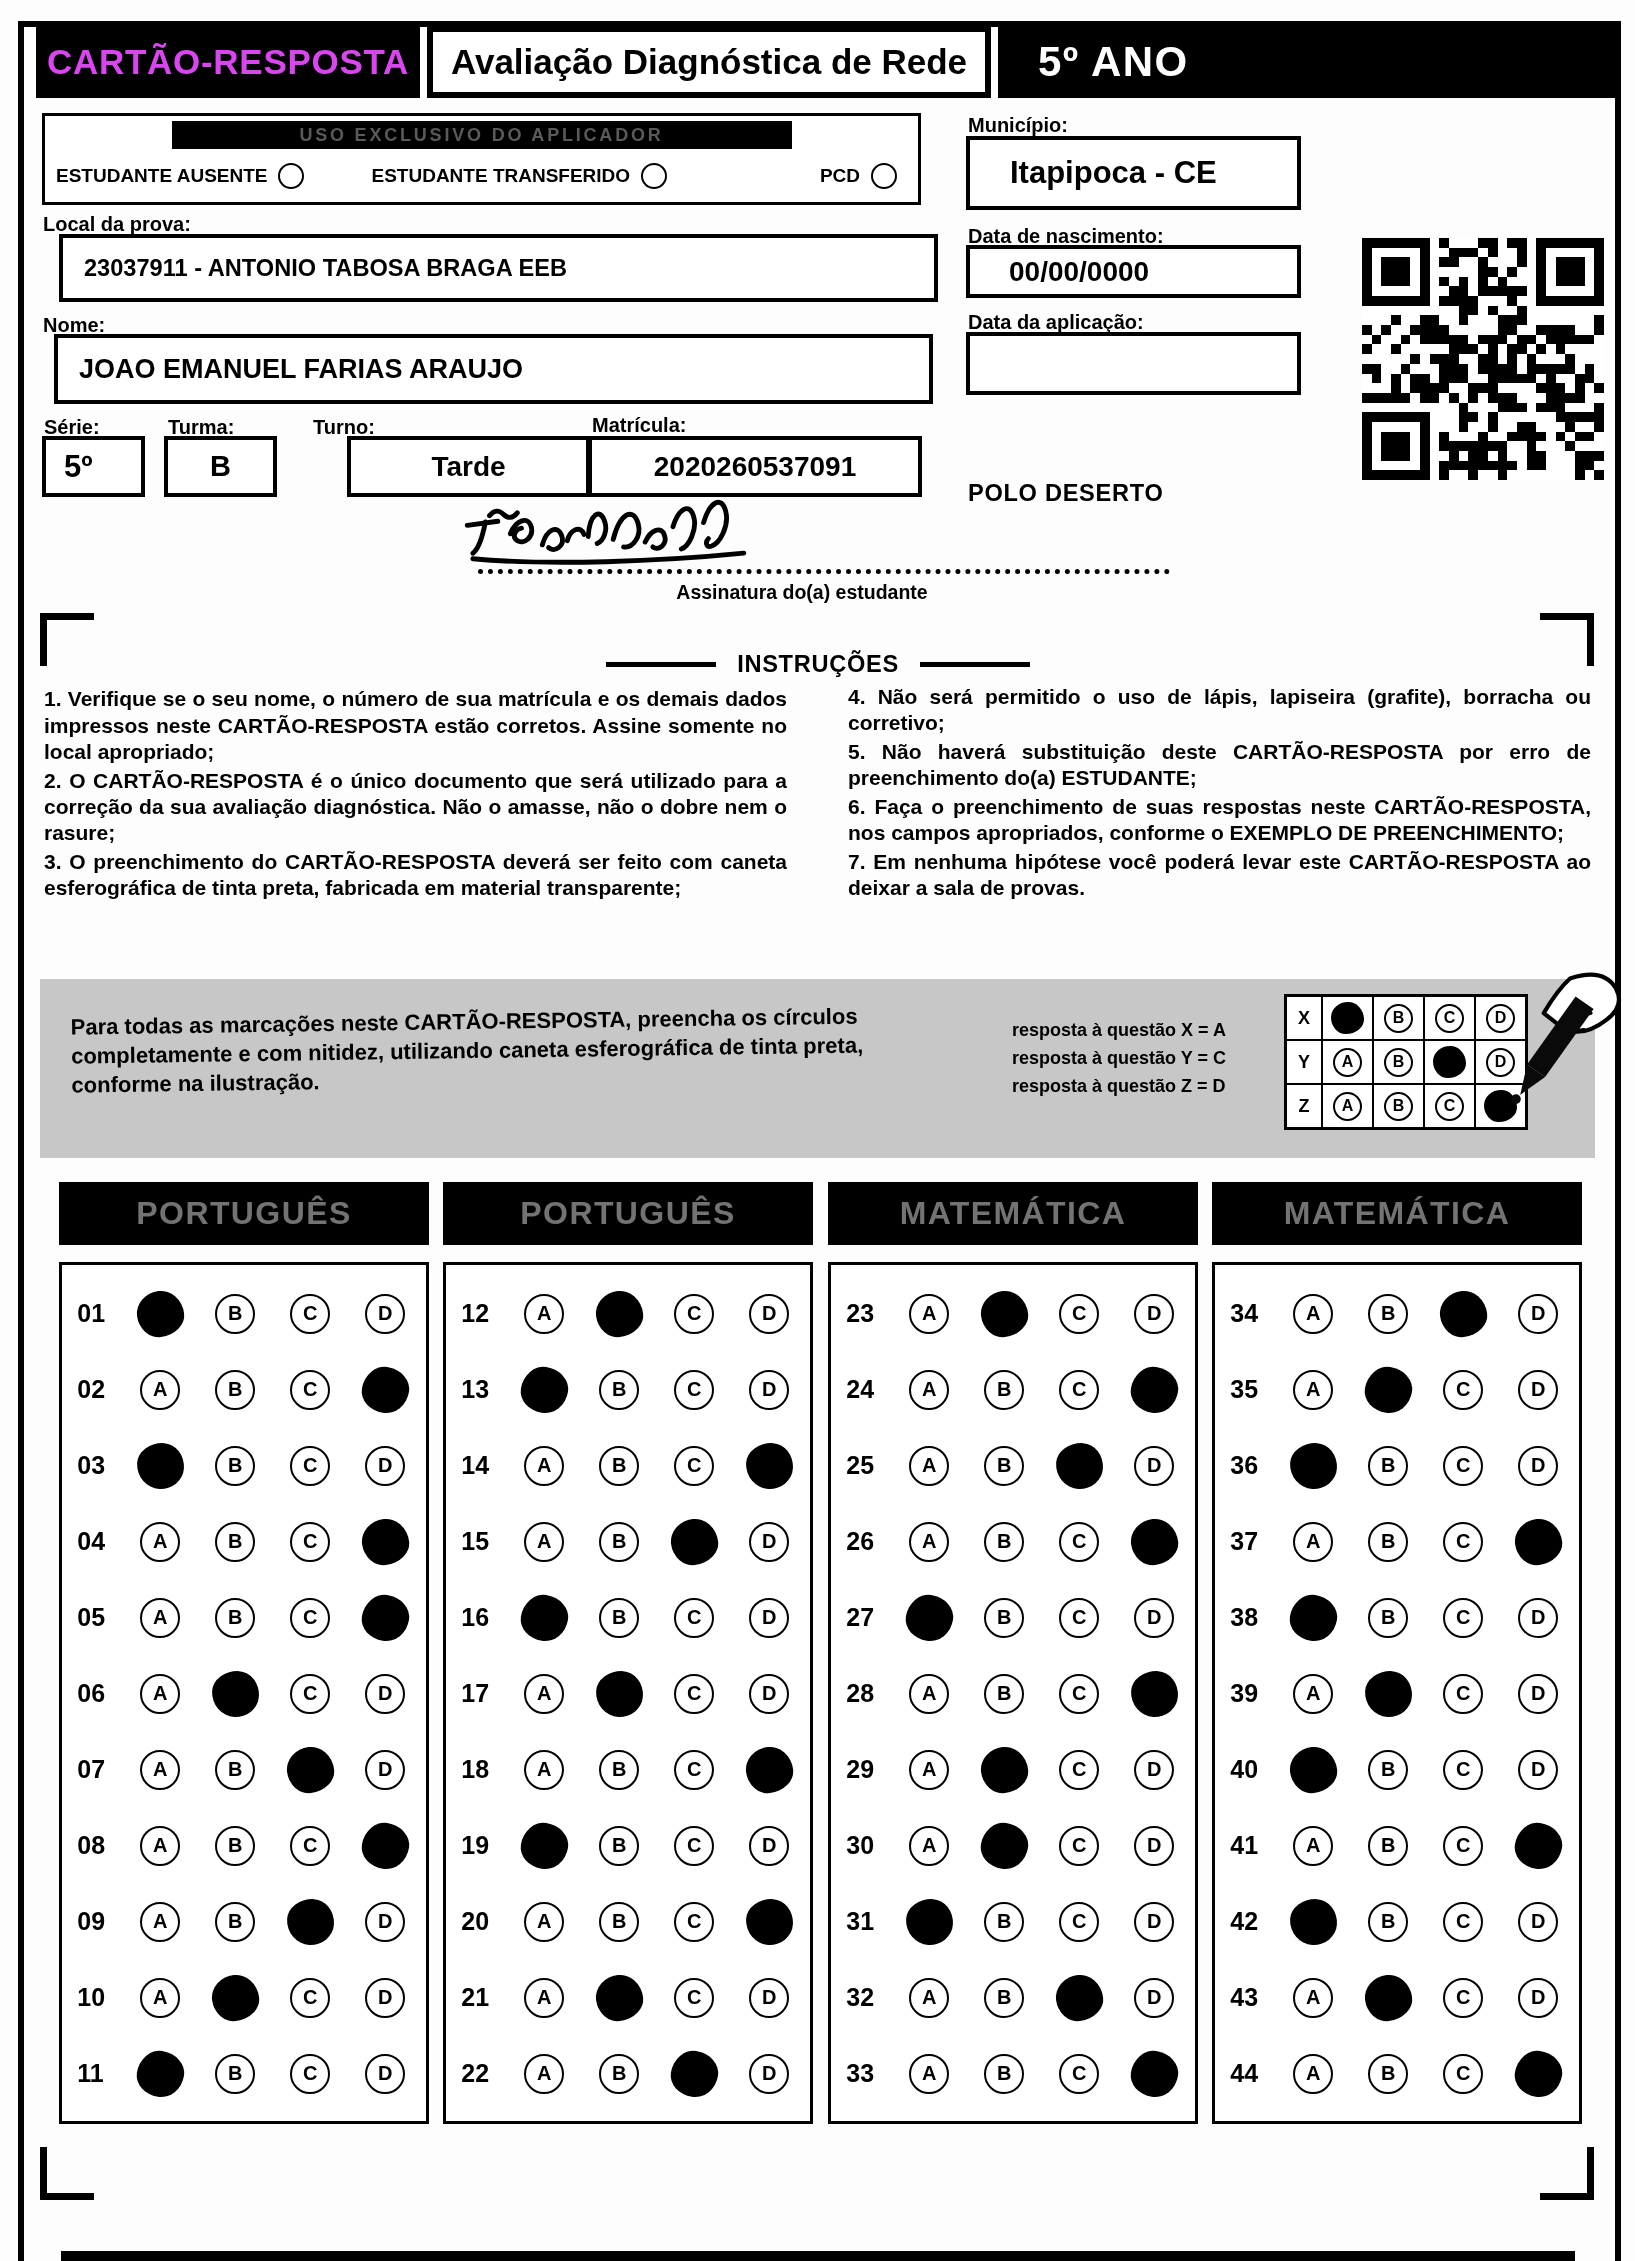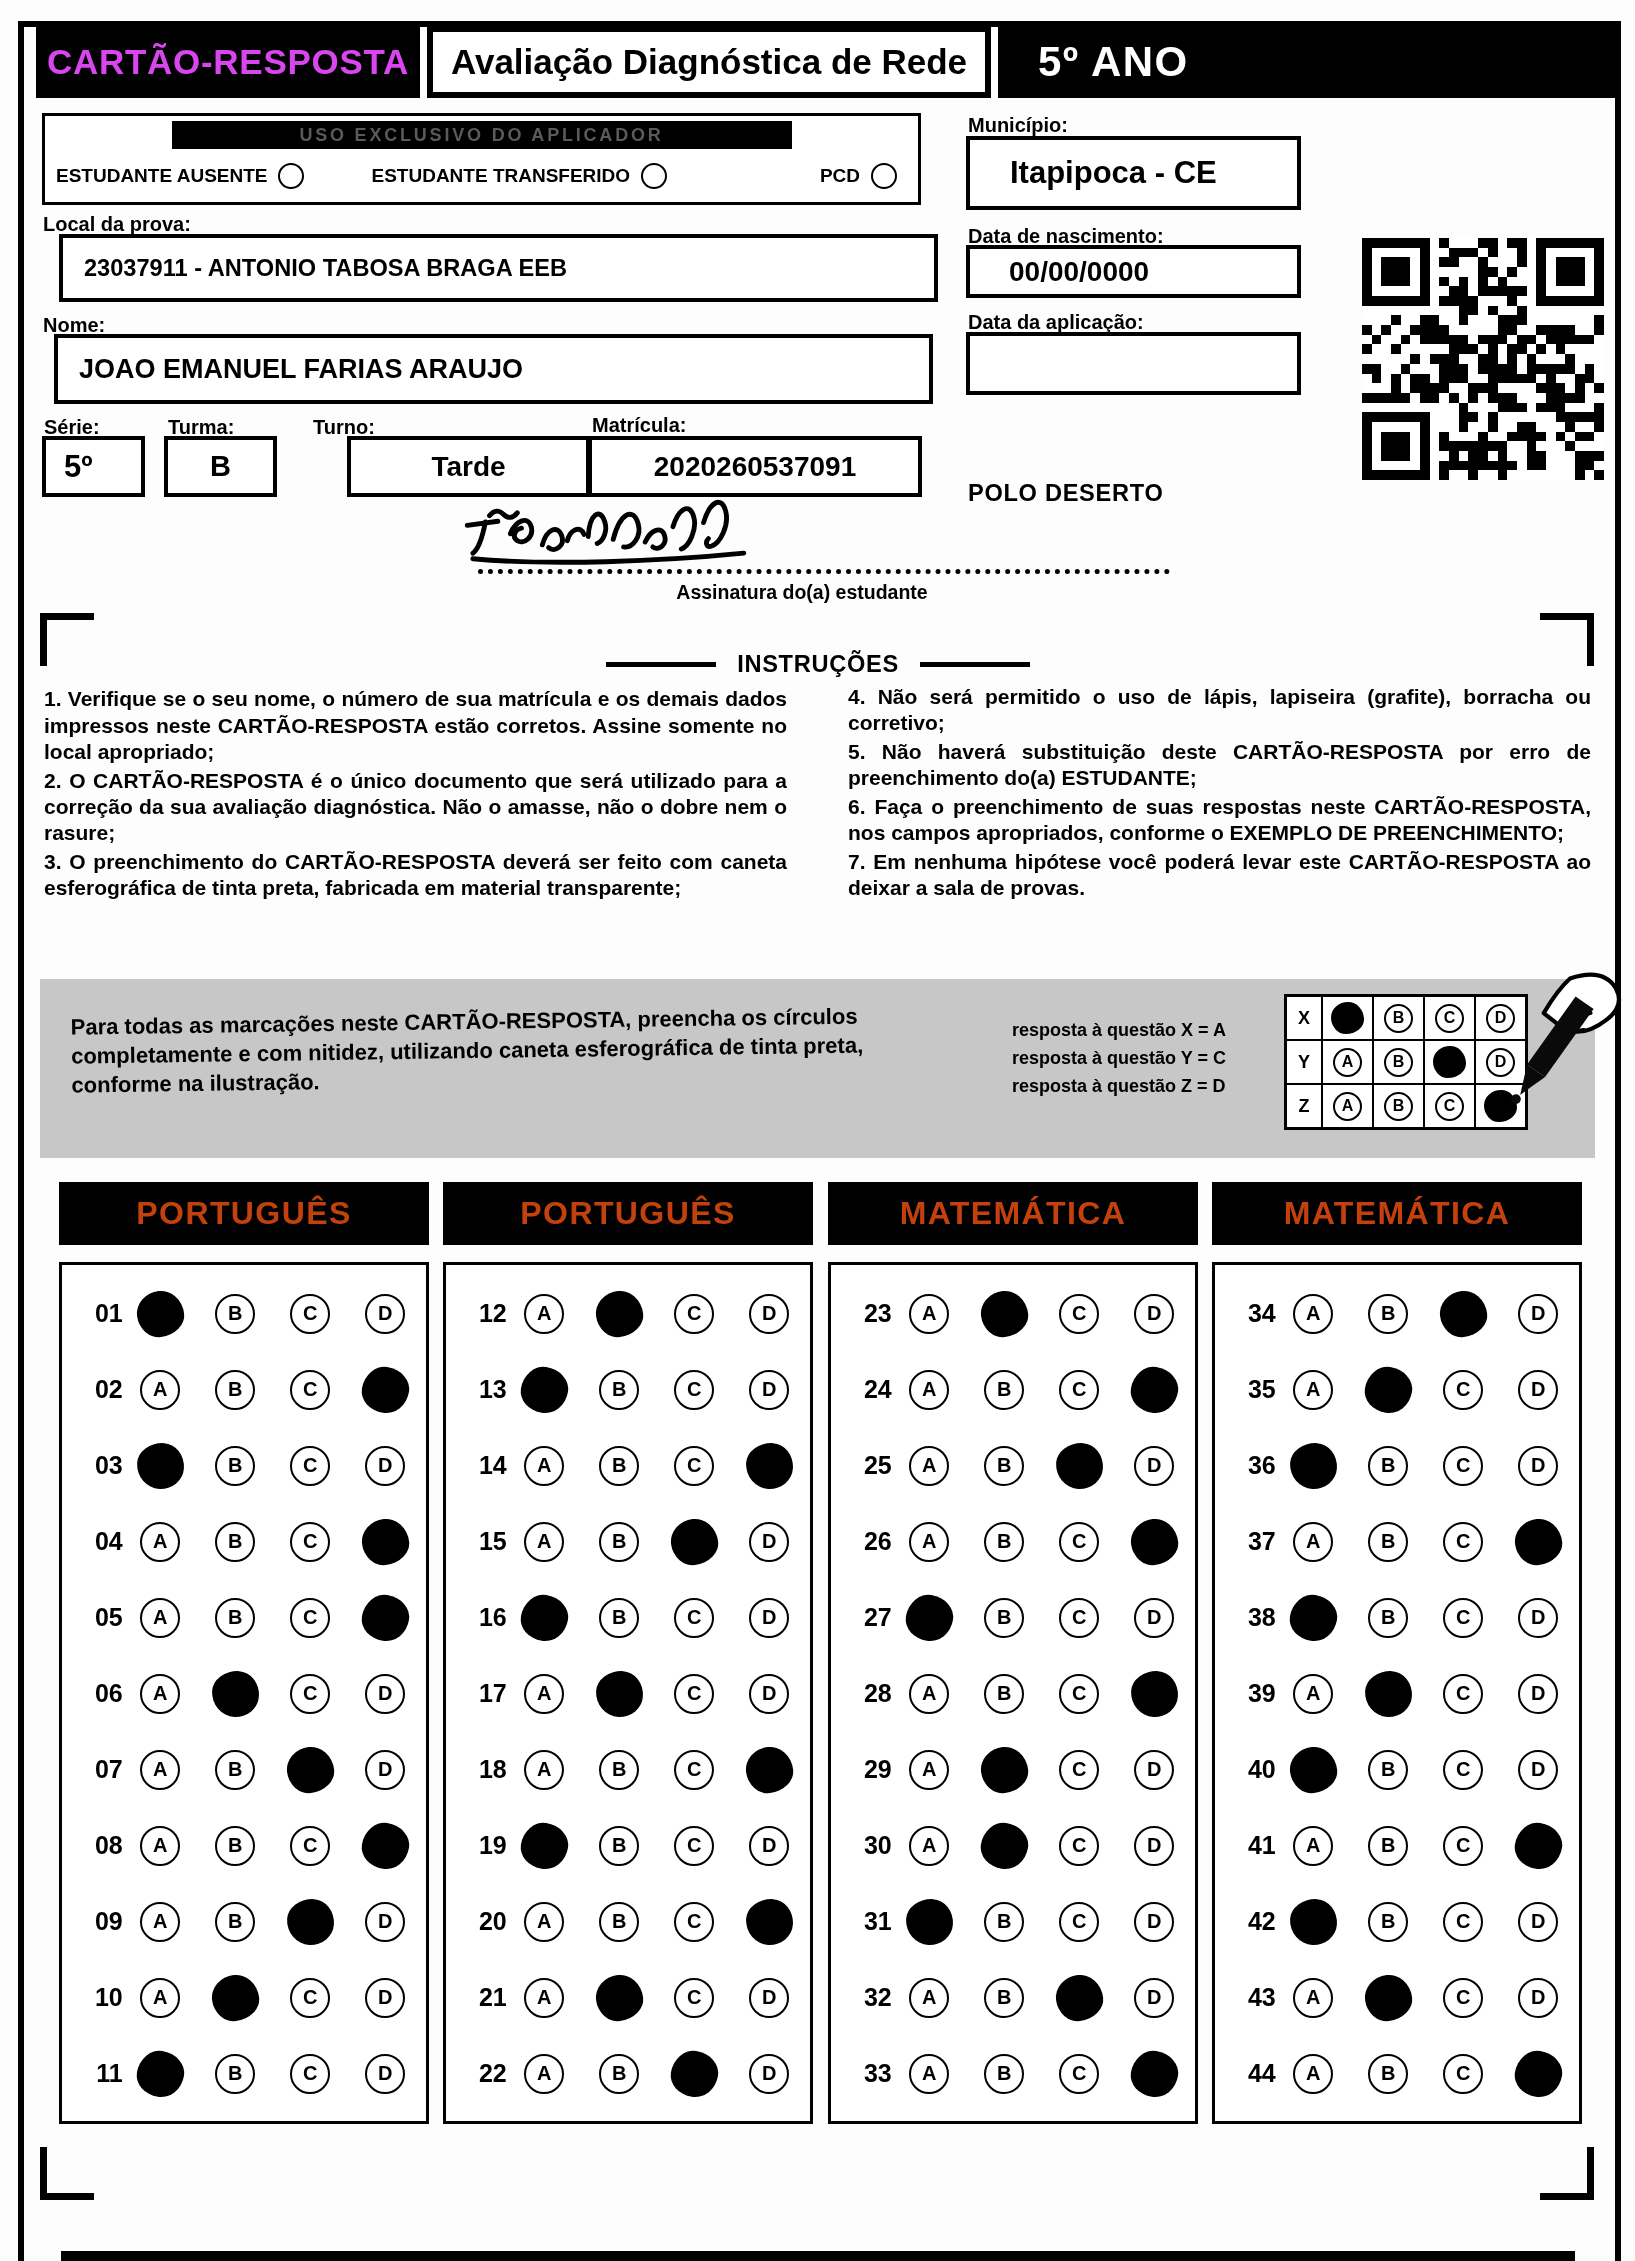--- a/index.html
+++ b/index.html
@@ -82,23 +82,23 @@
   .ex-row  { display:flex; }
   .ex-cell { width:51px; height:44px; border:1.4px solid #000; display:flex; align-items:center; justify-content:center; background:#fff; }
   .ex-label{ width:36px; font-size:18px; font-weight:bold; }
   .ex-bubble { width:29px; height:29px; border:2.1px solid #000; border-radius:50%; display:flex; align-items:center; justify-content:center; font-size:16px; font-weight:bold; background:#fff; }
   .ex-bubble.marked { width:33px; height:32px; background:#000; border-color:#000; color:transparent; border-radius:52% 48% 55% 45%/48% 55% 45% 52%; }
   .hand-svg { position:absolute; left:1424px; top:966px; width:202px; height:149px; z-index:5; }
 
   
   .answers { position:absolute; left:59px; top:1182px; width:1524px; height:945px; }
   .ans-col { position:absolute; top:0; width:370px; }
-  .ans-header { height:63px; background:#000; color:#c2410c; font-size:32px; font-weight:bold; display:flex; align-items:center; justify-content:center; letter-spacing:1.4px; }
+  .ans-header { height:63px; background:#000; color:#737373; font-size:32px; font-weight:bold; display:flex; align-items:center; justify-content:center; letter-spacing:1.4px; }
   .ans-box { margin-top:16.7px; border:3.5px solid #000; height:862px; padding:11px 0 0 9.7px; background:#fff; }
-  .ans-row { height:76px; display:flex; align-items:center;text-align:right; }
+  .ans-row { height:76px; display:flex; align-items:center; }
   .ans-num { width:51px; font-size:25px; font-weight:bold; padding-left:5.6px; }
   .ans-slot { width:75px; display:flex; justify-content:center; align-items:center; }
   .bubble { width:40px; height:40px; border:2.8px solid #000; border-radius:50%; display:flex; align-items:center; justify-content:center; font-size:20px; font-weight:bold; background:#fff; }
   .bubble.marked { width:47px; height:46px; background:#000; border:none; }
   .bubble.marked.v0 { border-radius:52% 48% 55% 45%/48% 55% 45% 52%; transform:rotate(-7deg); }
   .bubble.marked.v1 { border-radius:46% 54% 48% 52%/55% 46% 54% 45%; transform:rotate(9deg);  }
   .bubble.marked.v2 { border-radius:55% 45% 50% 50%/46% 52% 48% 54%; transform:rotate(3deg);  }
 </style>
 </head>
 <body>

